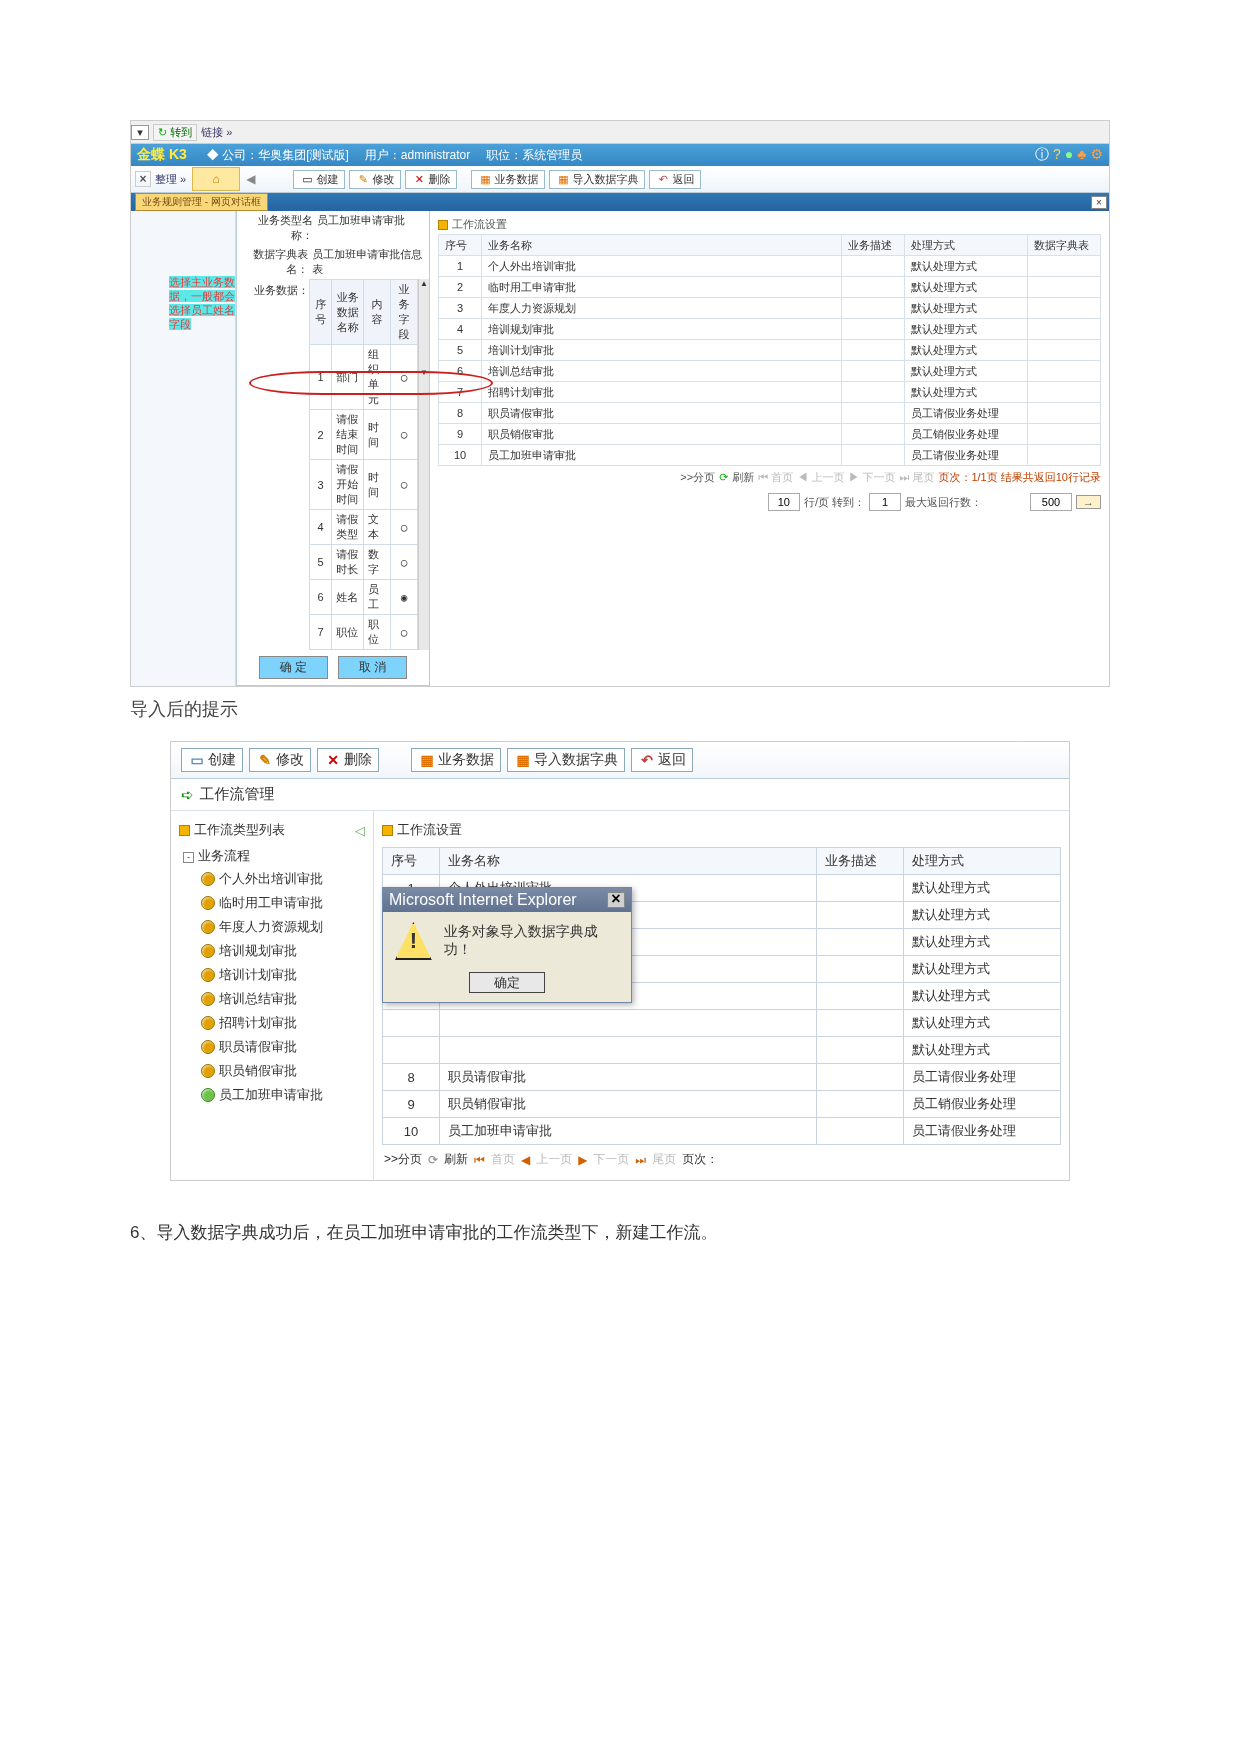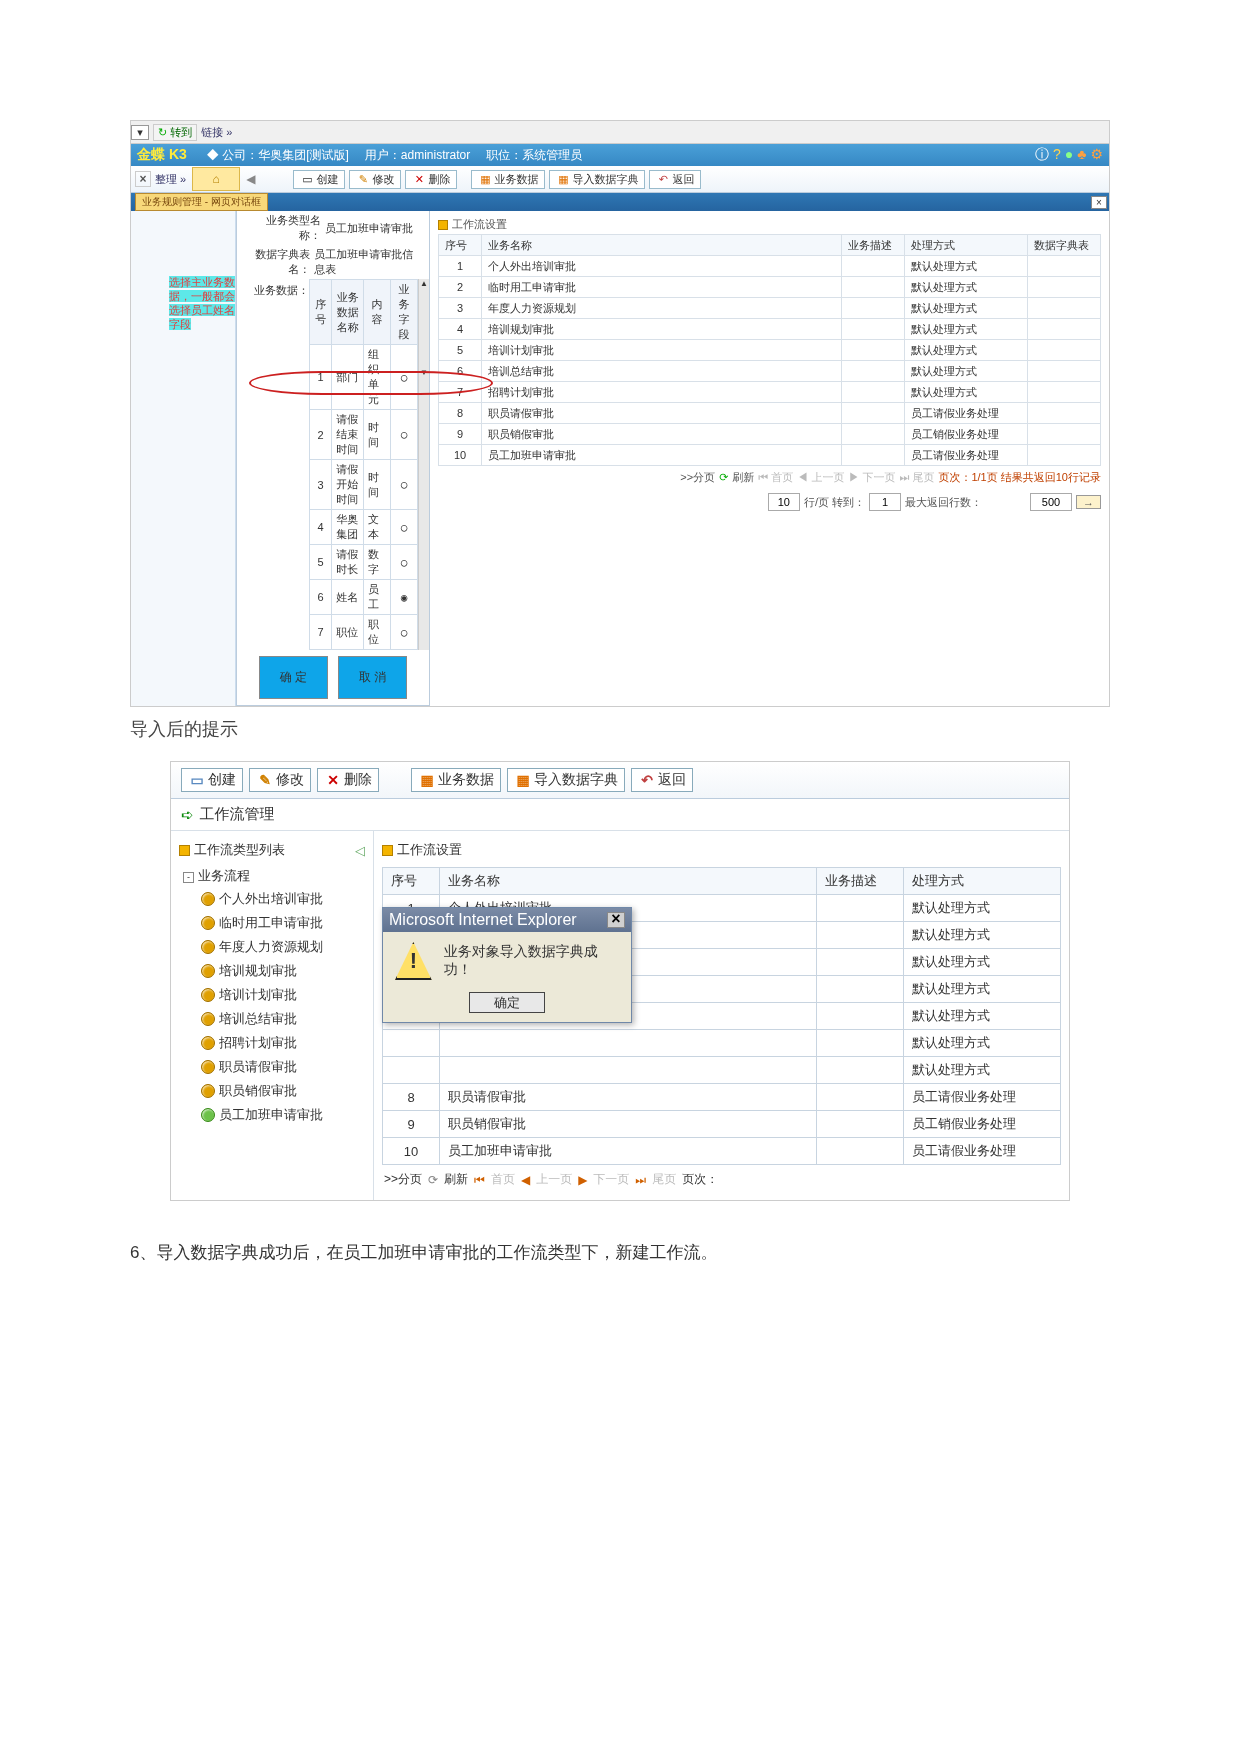--- a/index.html
+++ b/index.html
@@ -27,33 +27,33 @@
 
   .tabstrip { height:18px; background:linear-gradient(#2f77b4,#2564a0); display:flex; align-items:center; padding-left:4px; }
   .tabstrip .tab { background:#f8d87a; color:#7a4a10; font-size:10px; padding:1px 6px; border:1px solid #b88a30; }
   .tabstrip .closex { margin-left:auto; background:#fff; color:#333; border:1px solid #888; width:14px; text-align:center; font-size:10px; margin-right:2px;}
 
   .mainarea1 { display:flex; }
 
   .leftpanel { width:100px; background:#f4f8fc; border-right:1px solid #cde; padding:2px; font-size:10px;}
 
   .dialog1 { width:192px; background:#fff; border:1px solid #bcd; border-top:none; position:relative;}
-  .row-form { display:flex; align-items:center; font-size:11px; padding:2px 12px;}
+  .row-form { display:flex; align-items:flex-start; font-size:11px; padding:2px 4px;}
   .row-form .lbl { width:72px; text-align:right; padding-right:4px;}
   .row-form .val { color:#333;}
   .small-table { border-collapse:collapse; width:100%; font-size:11px;}
   .small-table th,.small-table td { border:1px solid #d0dce8; padding:2px 4px; height:14px;}
   .small-table th { background:#f0f4fa; font-weight:normal;}
   .radio-o { font-family:monospace; font-size:11px; text-align:center;}
   .hint { width:60px; font-size:11px; line-height:14px; padding:4px; }
   .hint .hi { color:#e04040; background:#5de8e8;}
   .oval { position:absolute; border:2px solid #cc2020; border-radius:60%/100%; pointer-events:none;}
   .warn-red { color:#cc2020; font-size:11px; padding:6px 10px; line-height:14px;}
   .btnrow { display:flex; justify-content:center; gap:10px; padding:6px;}
-  .winbtn { border:1px solid #888; background:#0ea5e9; padding:12px 20px; font-size:12px;}
+  .winbtn { border:1px solid #888; background:#7dd3fc; padding:2px 20px; font-size:12px;}
 
   .rightpanel1 { flex:1; background:#fff; padding:4px 8px;}
   .panel-title { display:flex; align-items:center; gap:4px; font-size:11px; color:#555; padding:2px 0;}
   .panel-title .sq { width:8px;height:8px;background:#f4b400;border:1px solid #b48000;}
   .wf-table { border-collapse:collapse; width:100%; font-size:11px;}
   .wf-table th,.wf-table td { border:1px solid #d8e0e8; padding:2px 6px; height:16px; text-align:left;}
   .wf-table th { background:#f4f8fc; font-weight:normal;}
   .pager { font-size:11px; color:#555; padding:4px 0; display:flex; align-items:center; gap:4px; flex-wrap:wrap;}
   .pager .dis { color:#bbb;}
   .pager input { width:26px; height:14px; font-size:11px; border:1px solid #aaa; text-align:center;}
@@ -205,21 +205,21 @@
                     <td class="radio-o">○</td>
                   </tr>
                   <tr>
                     <td style="text-align:center">3</td>
                     <td>请假开始时间</td>
                     <td>时间</td>
                     <td class="radio-o">○</td>
                   </tr>
                   <tr>
                     <td style="text-align:center">4</td>
-                    <td>华奥集团</td>
+                    <td>请假类型</td>
                     <td>文本</td>
                     <td class="radio-o">○</td>
                   </tr>
                   <tr>
                     <td style="text-align:center">5</td>
                     <td>请假时长</td>
                     <td>数字</td>
                     <td class="radio-o">○</td>
                   </tr>
                   <tr>

